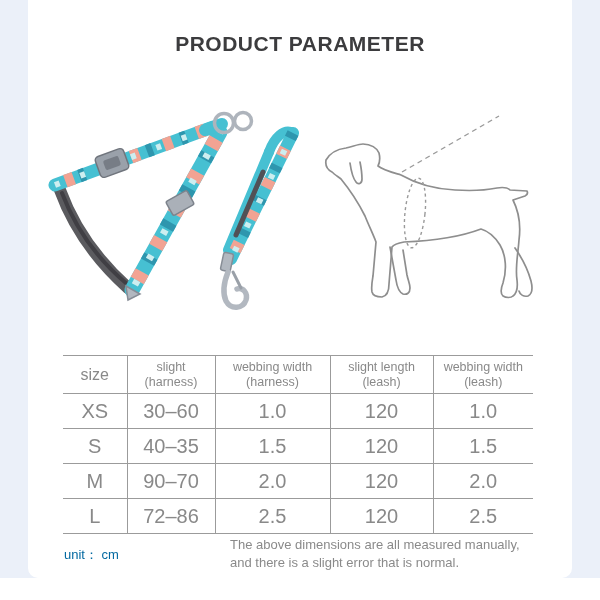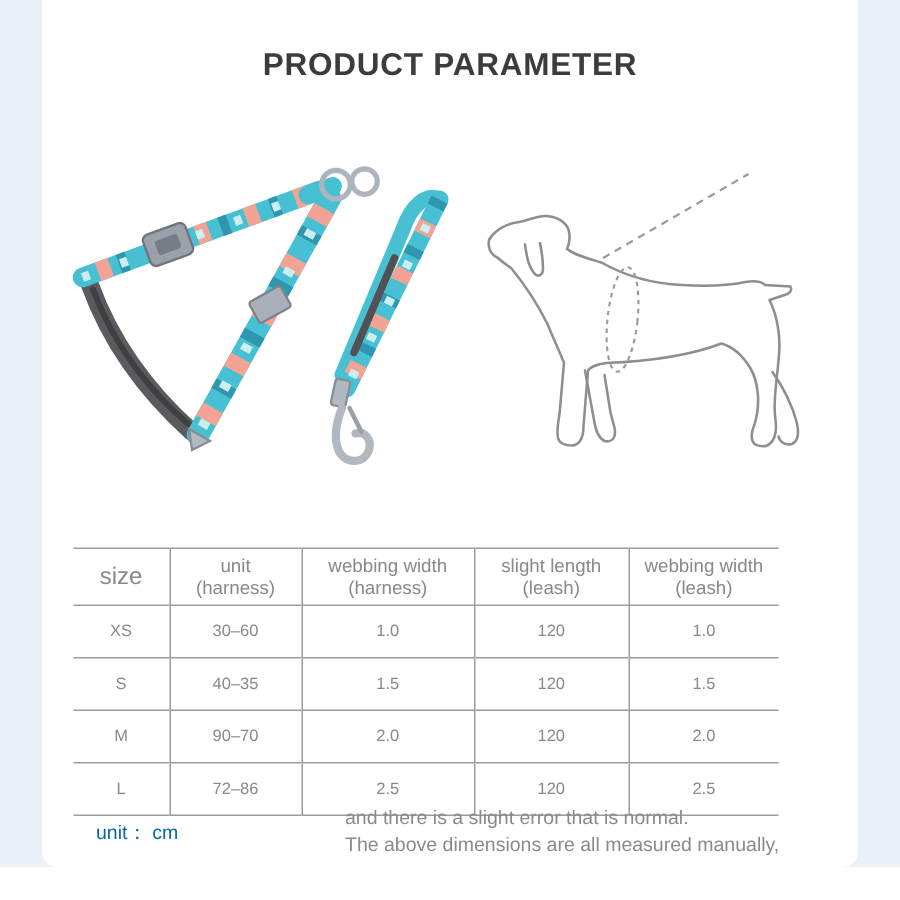--- a/index.html
+++ b/index.html
@@ -4,28 +4,28 @@
 <style>
   html,body{margin:0;padding:0;}
   body{font-family:"Liberation Sans","DejaVu Sans",sans-serif;background:#ffffff;}
   .stage{position:relative;width:600px;height:600px;overflow:hidden;background:#ffffff;text-decoration:underline;}
   .blue-bg{position:absolute;left:0;top:0;width:600px;height:578px;background:#ebf0f9;}
   .card{position:absolute;left:28px;top:0;width:544px;height:578px;background:#ffffff;border-radius:0 0 10px 10px;}
   .page-title{position:absolute;left:0;top:32px;width:600px;text-align:center;
     font-size:21px;font-weight:bold;letter-spacing:0.5px;color:#3c3c3e;}
   .photo-wrap{position:absolute;left:25px;top:95px;width:290px;height:235px;}
   .diagram-wrap{position:absolute;left:315px;top:95px;width:260px;height:235px;}
-  table.size-table{position:absolute;left:49px;top:355px;width:470px;border-collapse:collapse;table-layout:fixed;
-    color:#898989;border-top:1px solid #9b9b9b;border-bottom:1px solid #9b9b9b;margin-top:10px;}
+  table.size-table{position:absolute;left:63px;top:355px;width:470px;border-collapse:collapse;table-layout:fixed;
+    color:#898989;border-top:1px solid #9b9b9b;border-bottom:1px solid #9b9b9b;}
   table.size-table td,table.size-table th{border-left:1px solid #9b9b9b;text-align:center;vertical-align:middle;
     padding:0;font-weight:normal;}
   table.size-table td:first-child,table.size-table th:first-child{border-left:none;}
   table.size-table tbody tr{border-top:1px solid #9b9b9b;}
   table.size-table thead th{height:37px;}
-  table.size-table tbody td{height:34px;font-size:11px;}
+  table.size-table tbody td{height:34px;font-size:20px;}
   .h-line{display:block;font-size:12.5px;line-height:15px;color:#898989;}
   .size-th{font-size:16px;color:#898989;}
   .unit-label{position:absolute;left:64px;top:546px;font-size:13px;color:#0369a1;}
   .note{position:absolute;left:230px;top:536px;font-size:13px;line-height:18px;color:#8a8a8a;}
 </style>
 </head>
 <body>
 
 <div class="stage">
   <div class="blue-bg"></div>
@@ -137,21 +137,21 @@
       <col style="width:64px">
         <col style="width:88px">
         <col style="width:115px">
         <col style="width:103px">
         <col style="width:100px">
     </colgroup>
     <thead>
       <tr>
         <th class="size-th"><span>size</span></th>
         <th>
-          <span class="h-line">unit</span>
+          <span class="h-line">slight</span>
           <span class="h-line">(harness)</span>
         </th>
         <th>
           <span class="h-line">webbing width</span>
           <span class="h-line">(harness)</span>
         </th>
         <th>
           <span class="h-line">slight length</span>
           <span class="h-line">(leash)</span>
         </th>
@@ -188,16 +188,16 @@
         <td>72–86</td>
         <td>2.5</td>
         <td>120</td>
         <td>2.5</td>
       </tr>
     </tbody>
   </table>
 
   <div class="unit-label">unit： cm</div>
   <div class="note">
+    <div>The above dimensions are all measured manually,</div>
     <div>and there is a slight error that is normal.</div>
-    <div>The above dimensions are all measured manually,</div>
   </div>
 </div>
 
 </body></html>

